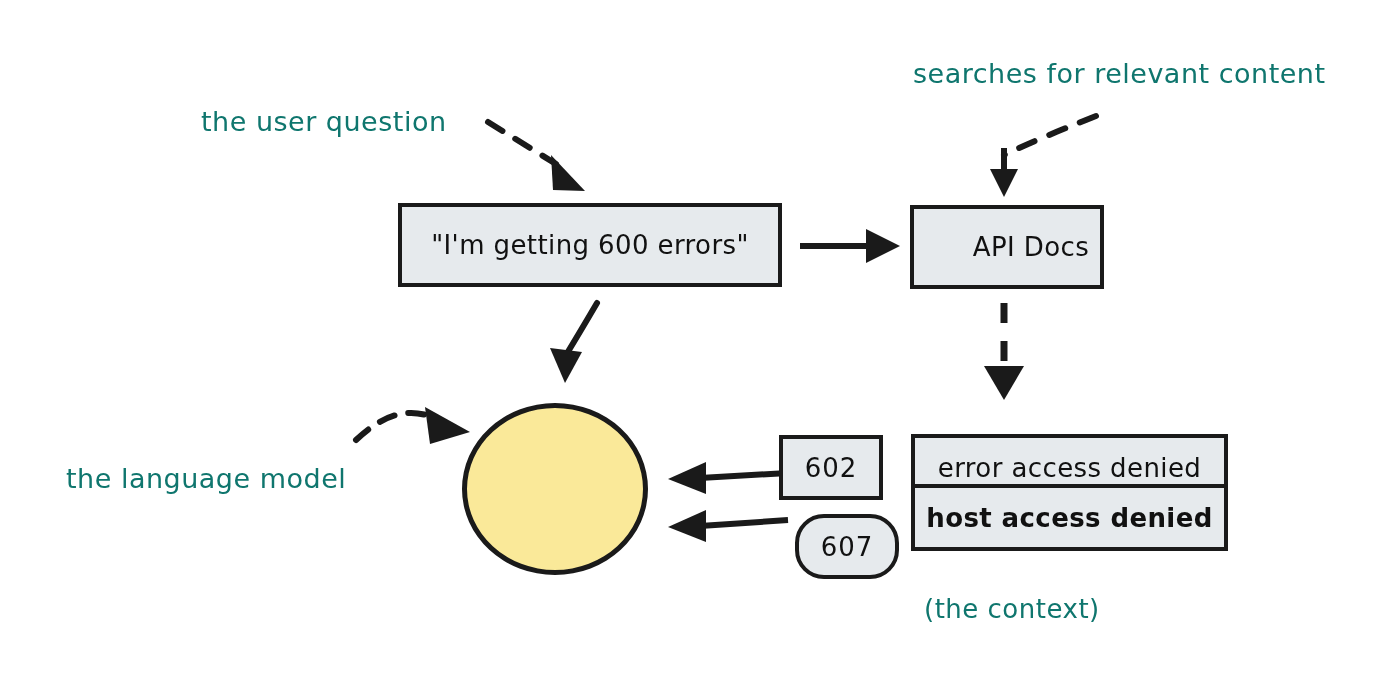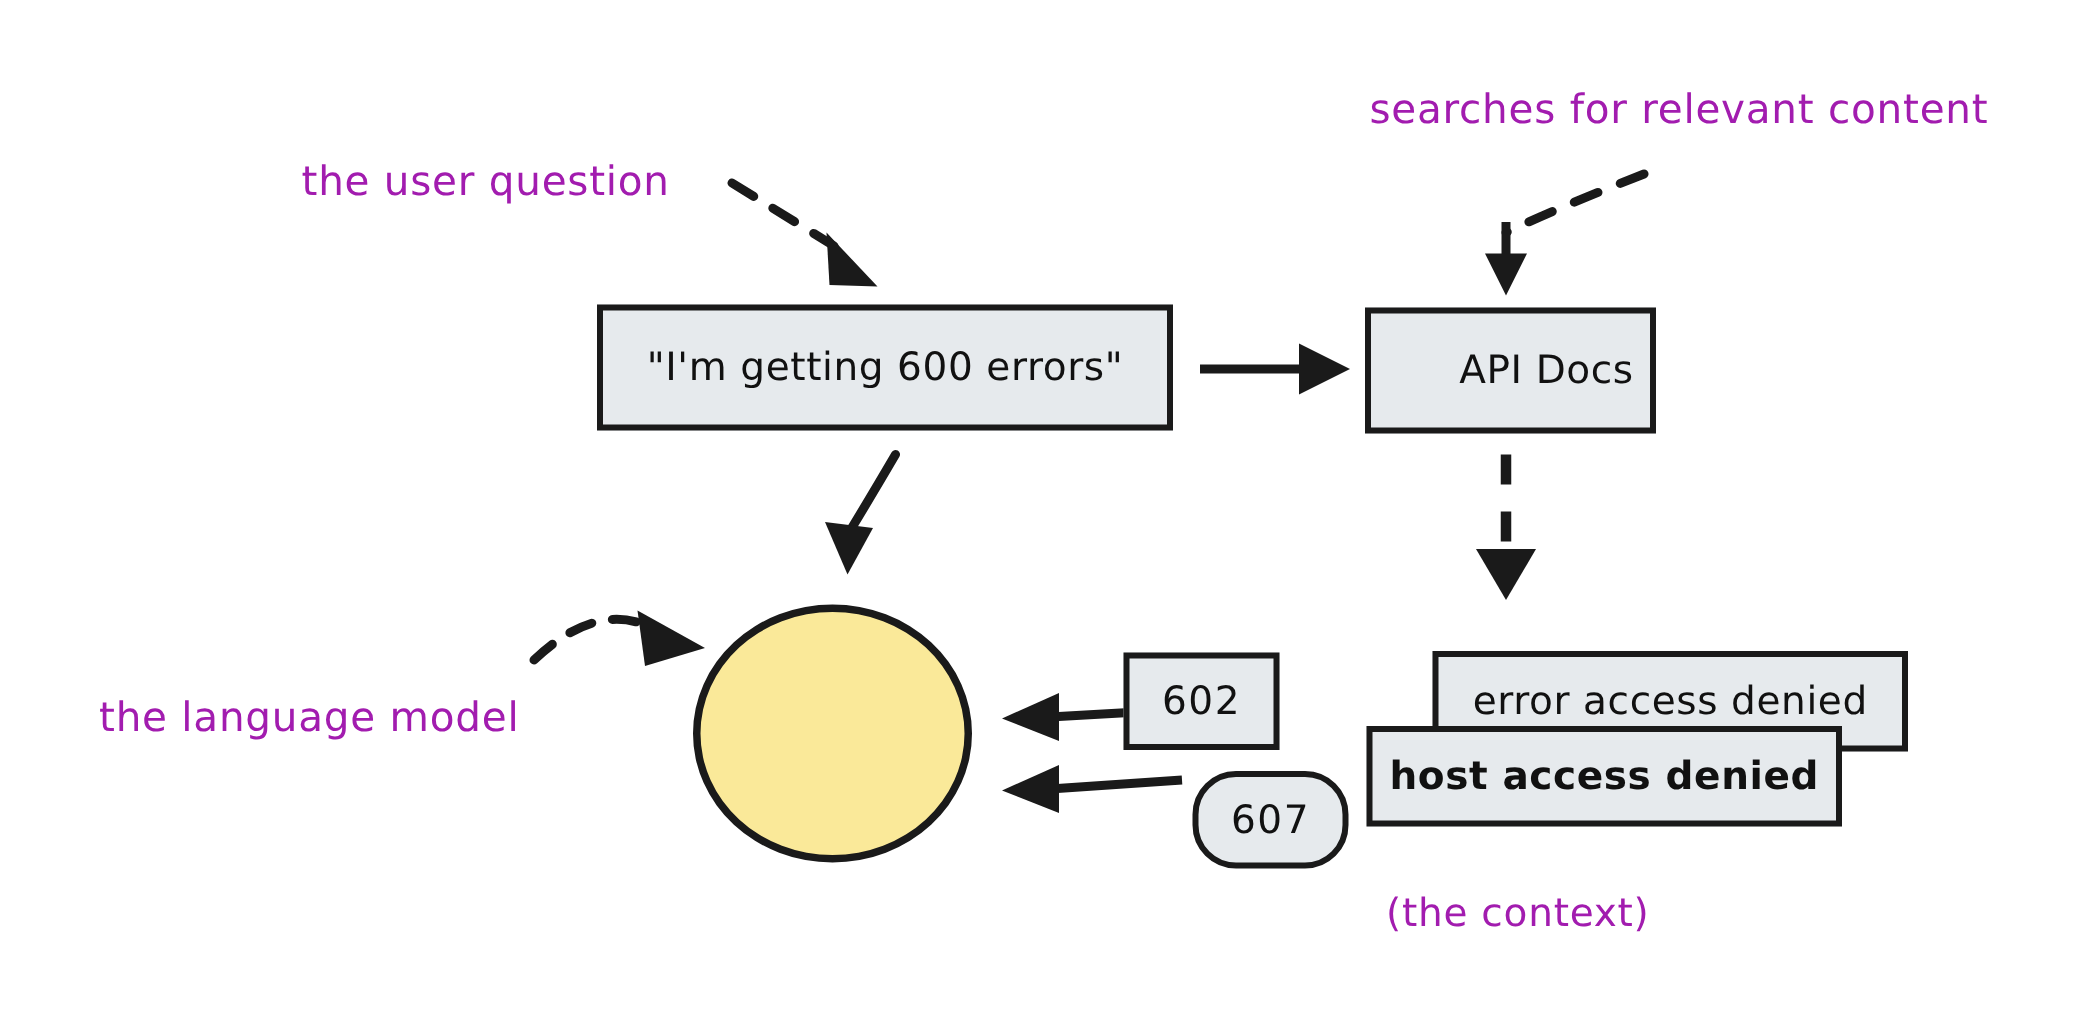--- a/index.html
+++ b/index.html
@@ -73,42 +73,42 @@
     background: #e6eaed;
     border: 4px solid #1a1a1a;
     display: flex;
     align-items: center;
     justify-content: center;
     font-size: 26px;
     color: #111111;
     letter-spacing: 0.4px;
   }
 
-  #ctx-code-0 { left: 749px; top: 435px; width: 104px; height: 65px; }
-  #ctx-desc-0 { left: 911px; top: 434px; width: 317px; height: 67px; margin-left: 44px; }
+  #ctx-code-0 { left: 779px; top: 435px; width: 104px; height: 65px; }
+  #ctx-desc-0 { left: 911px; top: 434px; width: 317px; height: 67px; }
   #ctx-code-1 { left: 795px; top: 514px; width: 104px; height: 65px; border-radius: 29px; }
   #ctx-desc-1 { left: 911px; top: 484px; width: 317px; height: 67px; font-weight: bold; }
 
   
   #llm-circle {
     position: absolute;
     left: 462px;
     top: 403px;
     width: 186px;
     height: 172px;
     box-sizing: border-box;
     border: 5px solid #1a1a1a;
     border-radius: 50%;
     background: #fae999;
   }
 
   
   .annotation {
     position: absolute;
-    color: #a21caf;
+    color: #0f766e;
     font-size: 27px;
     white-space: nowrap;
     letter-spacing: 0.5px;
   }
 
   #label-user-question { left: 201px; top: 106px; }
   #label-searches      { left: 913px; top: 58px; }
   #label-language-model{ left: 66px;  top: 427px; margin-top: 36px; }
   #label-the-context   { left: 892px; top: 594px; font-size: 26px; margin-left: 32px; }
 

